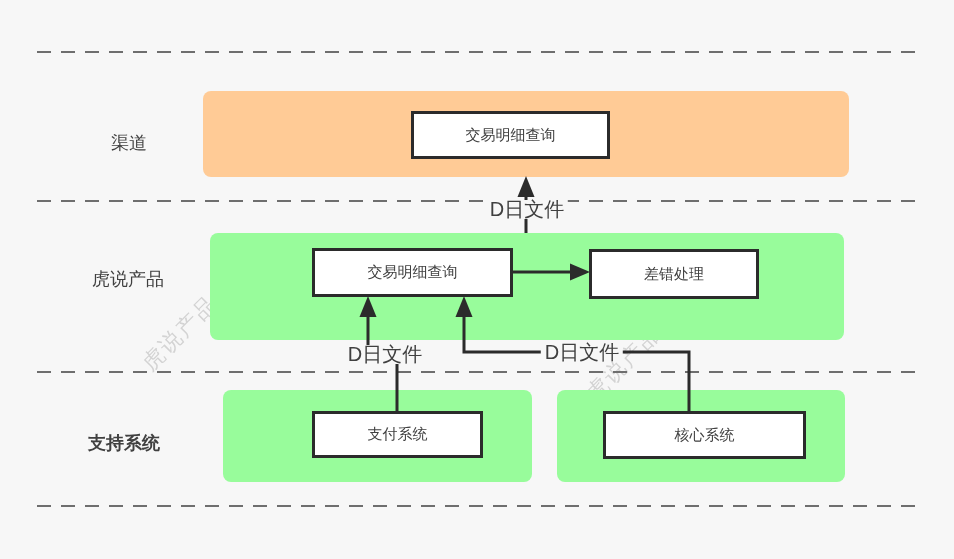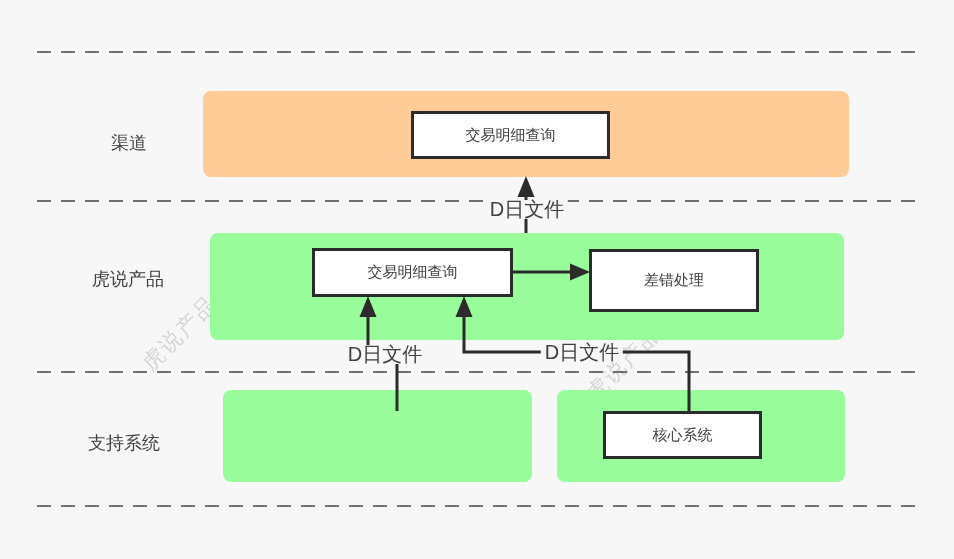--- a/index.html
+++ b/index.html
@@ -44,21 +44,21 @@
     position: absolute;
     font-size: 18px;
     line-height: 20px;
     color: var(--color-text, #404040);
     z-index: 2;
     white-space: nowrap;
     margin-top: 6px;
   }
   .label-channel { left: 111px; top: 127px; }
   .label-loan    { left:  92px; top: 263px; }
-  .label-support { left:  88px; top: 427px; }
+  .label-support { left:  88px; top: 427px; font-weight: bold; }
   
   svg.wires {
     position: absolute;
     left: 0; top: 0;
     z-index: 3;
   }
   svg .divider {
     stroke: var(--color-divider, #6E6E6E);
     stroke-width: 2;
     stroke-dasharray: 14 10;
@@ -82,23 +82,23 @@
     display: flex;
     align-items: center;
     justify-content: center;
     font-size: 15px;
     color: var(--color-text, #404040);
     z-index: 4;
     white-space: nowrap;
   }
   .node-channel-query { left: 411px; top: 111px; width: 199px; height: 48px; }
   .node-loan-query    { left: 312px; top: 248px; width: 201px; height: 49px; }
-  .node-error         { left: 589px; top: 249px; width: 170px; height: 63px; }
+  .node-error         { left: 589px; top: 249px; width: 170px; height: 50px; }
   .node-payment       { left: 312px; top: 411px; width: 171px; height: 47px; }
-  .node-core          { left: 603px; top: 411px; width: 159px; height: 48px; justify-content: center; }
+  .node-core          { left: 603px; top: 411px; width: 203px; height: 48px; justify-content: center; }
   
   .edge-label {
     position: absolute;
     transform: translateX(-50%);
     background: var(--color-background, #F7F7F7);
     padding: 0 4px;
     font-size: 20px;
     line-height: 19px;
     color: var(--color-text, #404040);
     z-index: 5;
@@ -155,20 +155,23 @@
 
   <div class="node node-channel-query">
     <span>交易明细查询</span>
   </div>
   <div class="node node-loan-query">
     <span>交易明细查询</span>
   </div>
   <div class="node node-error">
     <span>差错处理</span>
   </div>
+  <div class="node node-payment">
+    <span>支付系统</span>
+  </div>
   <div class="node node-core">
     <span>核心系统</span>
   </div>
 
   <div class="edge-label edge-to-channel">D日文件</div>
   <div class="edge-label edge-from-pay">D日文件</div>
   <div class="edge-label edge-from-core">D日文件</div>
 
 </div>
 

